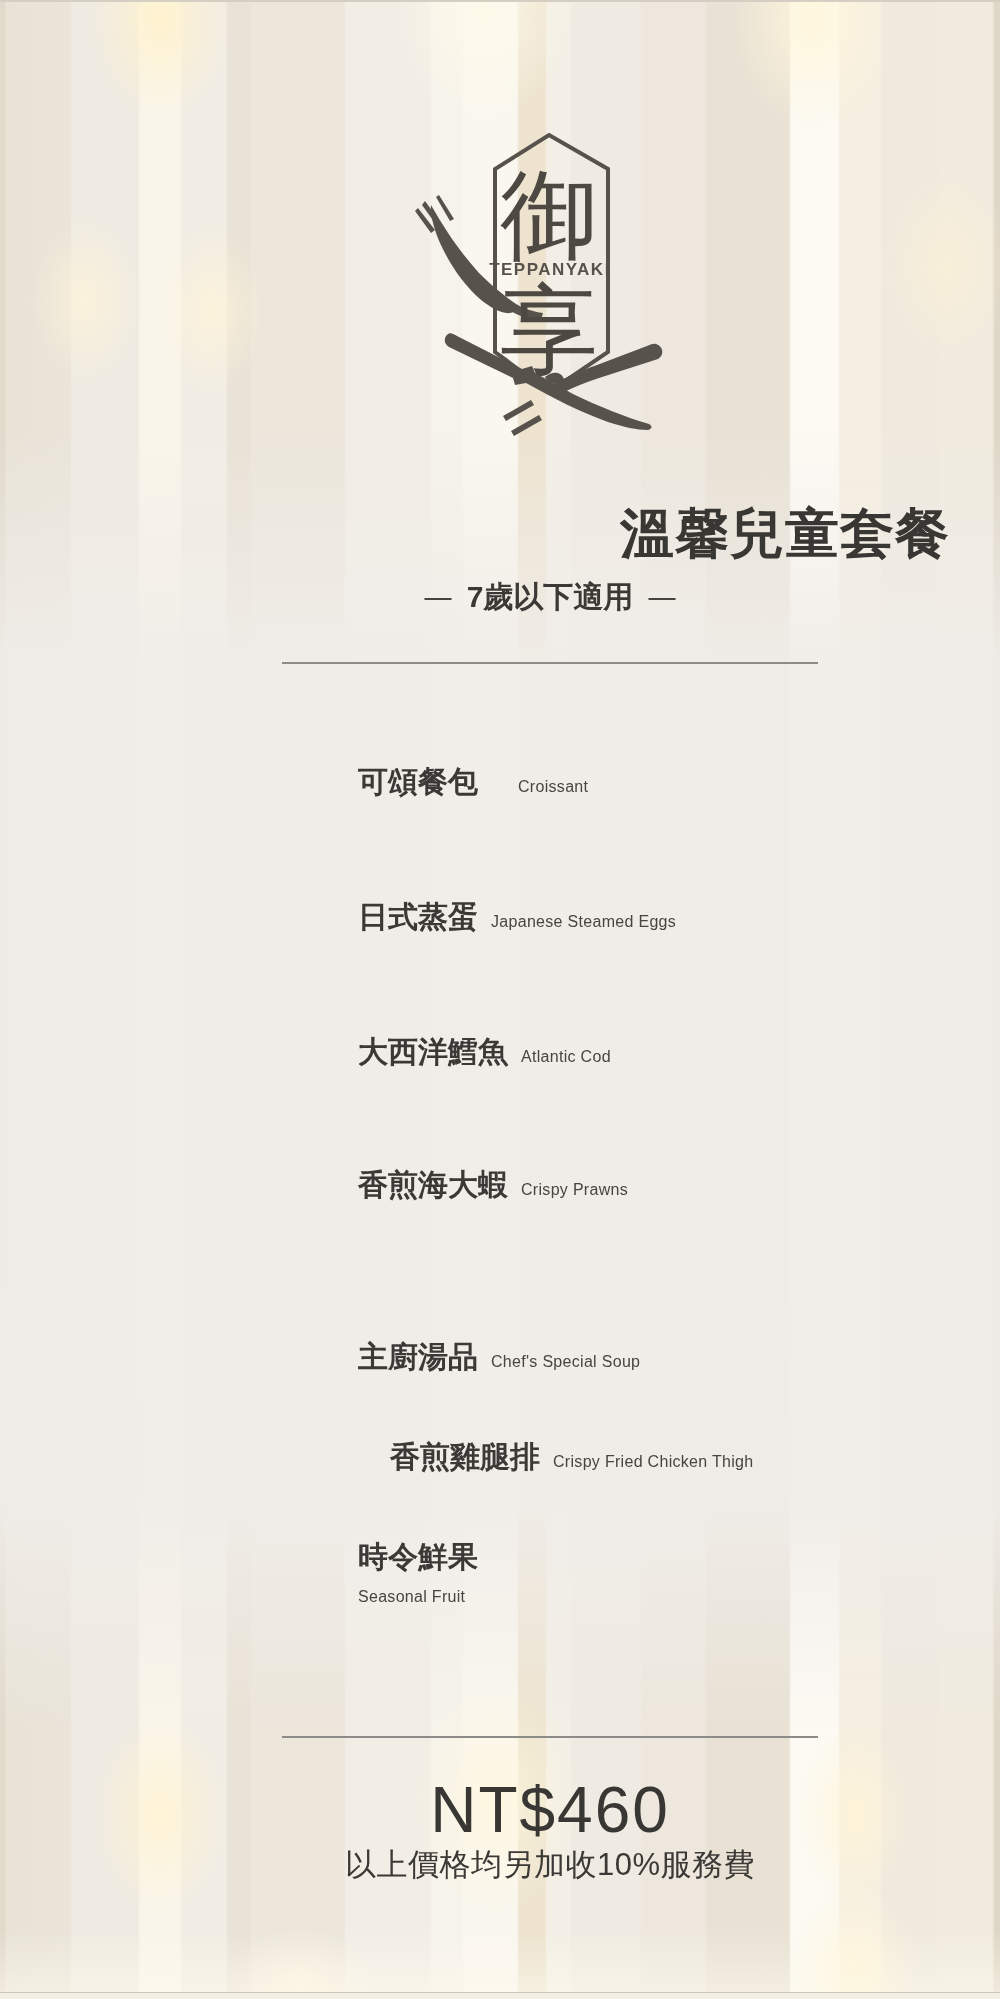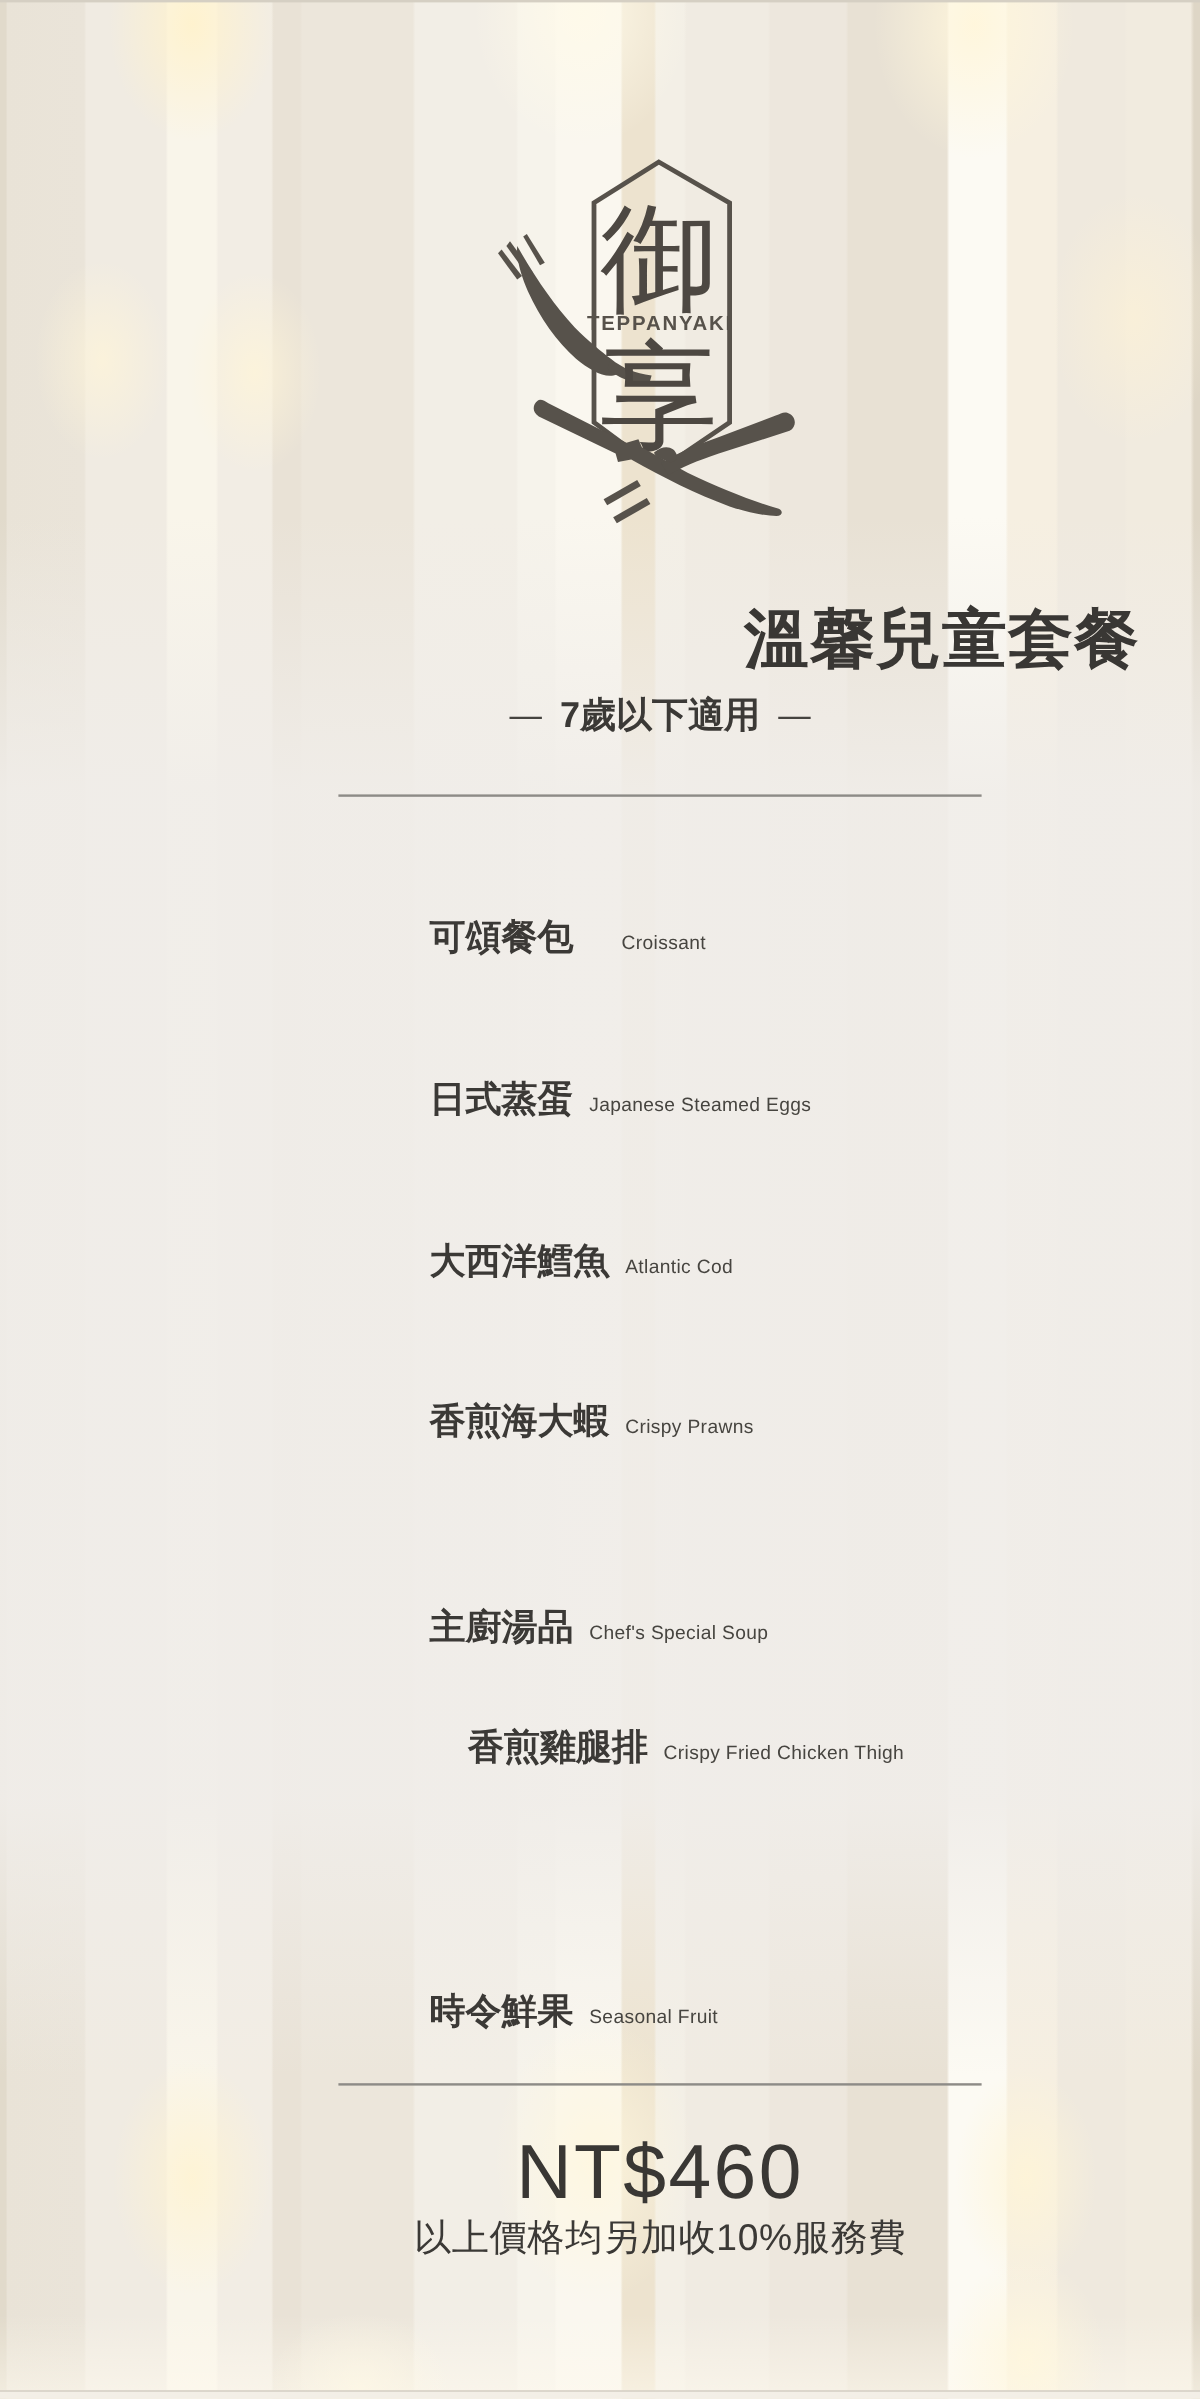--- a/index.html
+++ b/index.html
@@ -77,21 +77,21 @@
   .divider.d2{top:1736px;}
 
   
   .menu-row{
     position:absolute;left:358px;width:560px;
     display:flex;align-items:baseline;gap:13px;white-space:nowrap;
   }
   .menu-row .zh{font-size:30px;line-height:36px;font-weight:600;color:#3b3936;letter-spacing:0;}
   .menu-row .en{font-size:16px;font-weight:400;color:#474540;letter-spacing:.3px;}
   .r1{top:764px;gap:40px;} .r2{top:899px;} .r3{top:1034px;} .r4{top:1167px;}
-  .r5{top:1307px;margin-top:32px;} .r6{top:1439px;margin-left:32px;} .r7{top:1659px;}
+  .r5{top:1307px;margin-top:32px;} .r6{top:1439px;margin-left:32px;} .r7{top:1539px;flex-direction:column;}
 
   
   .price{
     position:absolute;left:150px;top:1776px;width:800px;text-align:center;
     font-size:64px;line-height:68px;font-weight:500;color:#393734;letter-spacing:2px;
   }
   .service-note{
     position:absolute;left:150px;top:1846px;width:800px;text-align:center;
     font-size:31px;line-height:38px;font-weight:400;color:#3b3936;letter-spacing:.5px;
   }

